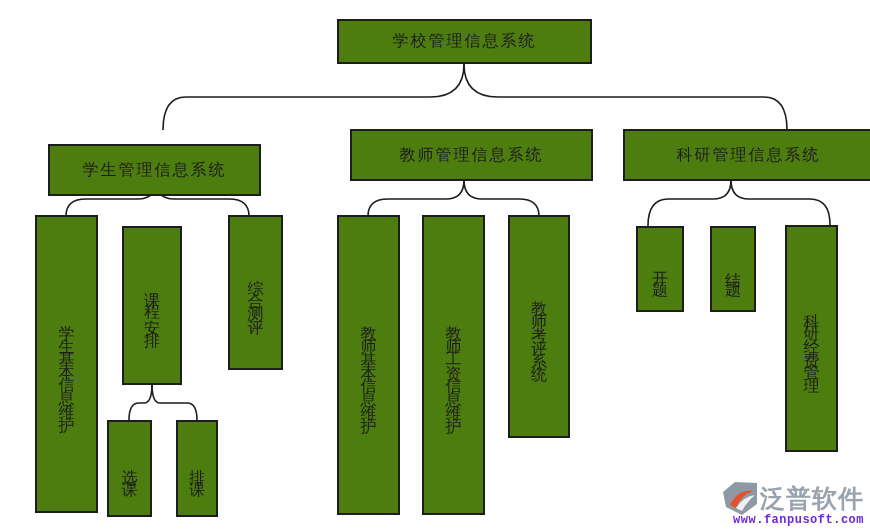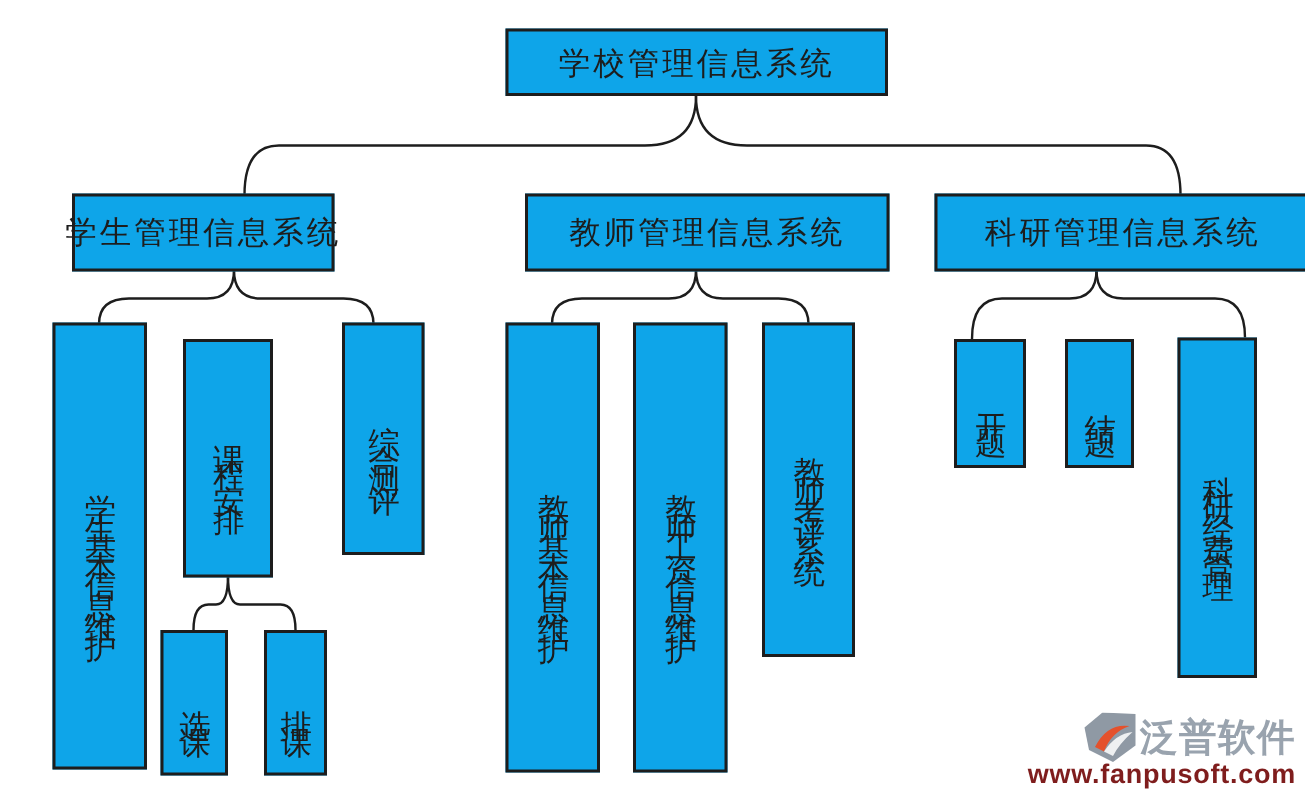--- a/index.html
+++ b/index.html
@@ -2,43 +2,43 @@
 <html><head>
 <meta charset="utf-8">
 <style>
   html,body{margin:0;padding:0;background:#ffffff;}
   .stage{
     position:relative;width:870px;height:531px;background:#ffffff;overflow:hidden;
     font-family:"Liberation Serif","DejaVu Serif",serif;color:#1d1d1d;
   }
   .wires{position:absolute;left:0;top:0;width:870px;height:531px;}
   .node{
-    position:absolute;box-sizing:border-box;border:2px solid #1d1d1d;background:#0ea5e9;
+    position:absolute;box-sizing:border-box;border:2px solid #1d1d1d;background:#4d7c0f;
     display:flex;align-items:center;justify-content:center;
-    font-size:21px;color:#1d1d1d;
+    font-size:16px;color:#1d1d1d;
   }
   .h{letter-spacing:2px;white-space:nowrap;}
   .v{
     writing-mode:vertical-rl;text-orientation:upright;
     letter-spacing:13px;line-height:1;
   }
   .v.tight{letter-spacing:10px;}
   .logo{
     position:absolute;right:6px;bottom:4px;width:150px;
     display:flex;flex-direction:column;align-items:flex-end;
     font-family:"Liberation Sans","DejaVu Sans",sans-serif;
   }
   .logo-row{display:flex;align-items:center;gap:2px;text-align:right;}
   .brand{
     font-size:25px;font-weight:bold;color:#99a3ae;letter-spacing:1px;
     font-family:"Liberation Sans","DejaVu Sans",sans-serif;
   }
   .url{
-    font-size:18px;font-weight:bold;color:#7f1d1d;margin-top:-2px;
-    font-family:Liberation Sans, sans-serif;letter-spacing:0.5px;
+    font-size:12px;font-weight:bold;color:#6d28d9;margin-top:-2px;
+    font-family:Liberation Mono, monospace;letter-spacing:0.5px;
   }
 </style>
 </head>
 <body>
 
 <div class="stage">
 
   <svg class="wires" viewBox="0 0 870 531" fill="none" stroke="#1d1d1d" stroke-width="1.6">
 
     <path d="M 464 64 Q 464 97 430 97 L 186 97 Q 163 97 163 130"></path>
@@ -52,21 +52,21 @@
 
     <path d="M 731 180 Q 731 199 713 199 L 668 199 Q 648 199 648 226"></path>
     <path d="M 731 180 Q 731 199 749 199 L 810 199 Q 830 199 830 225"></path>
 
     <path d="M 152 384 Q 152 403 144 403 L 139 403 Q 129 403 129 420"></path>
     <path d="M 152 384 Q 152 403 160 403 L 187 403 Q 197 403 197 420"></path>
   </svg>
 
   <div class="node h" style="left:337px;top:19px;width:255px;height:45px">学校管理信息系统</div>
 
-  <div class="node h" style="left:48px;top:129px;width:175px;height:52px">学生管理信息系统</div>
+  <div class="node h" style="left:48px;top:144px;width:213px;height:52px">学生管理信息系统</div>
   <div class="node h" style="left:350px;top:129px;width:243px;height:52px">教师管理信息系统</div>
   <div class="node h" style="left:623px;top:129px;width:251px;height:52px">科研管理信息系统</div>
 
   <div class="node v" style="left:35px;top:215px;width:63px;height:298px">学生基本信息维护</div>
   <div class="node v" style="left:122px;top:226px;width:60px;height:159px">课程安排</div>
   <div class="node v" style="left:228px;top:215px;width:55px;height:155px">综合测评</div>
   <div class="node v" style="left:107px;top:420px;width:45px;height:97px">选课</div>
   <div class="node v" style="left:176px;top:420px;width:42px;height:97px">排课</div>
 
   <div class="node v" style="left:337px;top:215px;width:63px;height:300px">教师基本信息维护</div>

